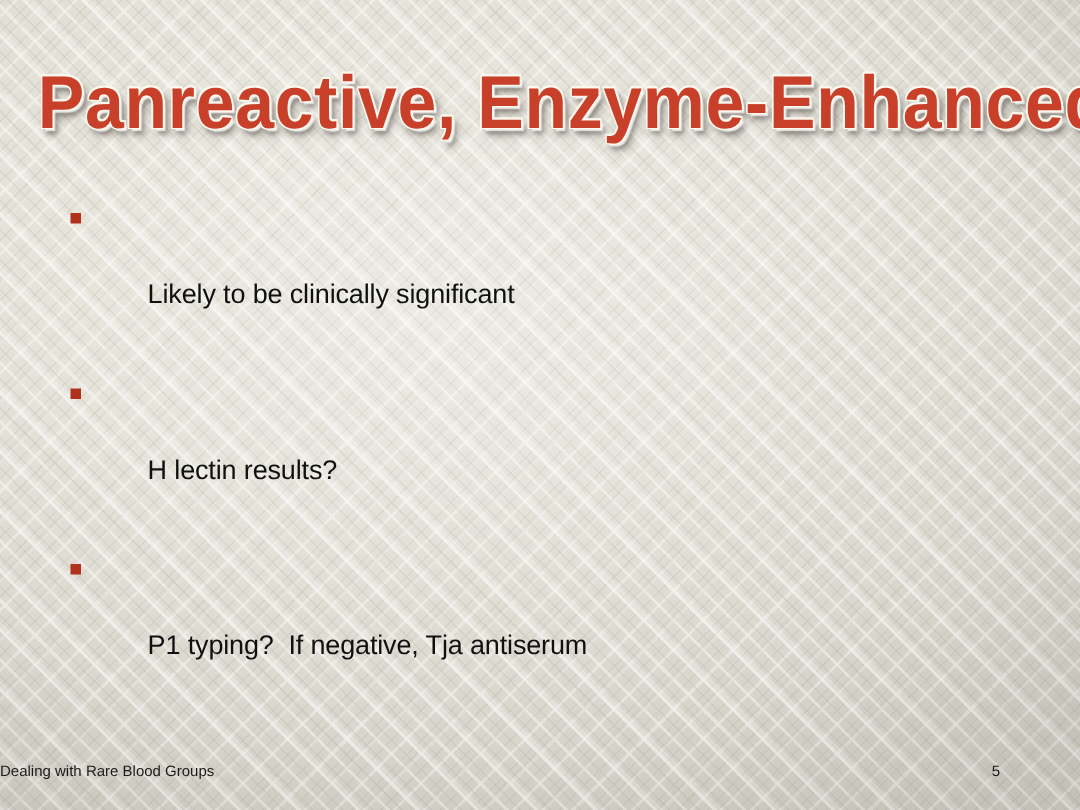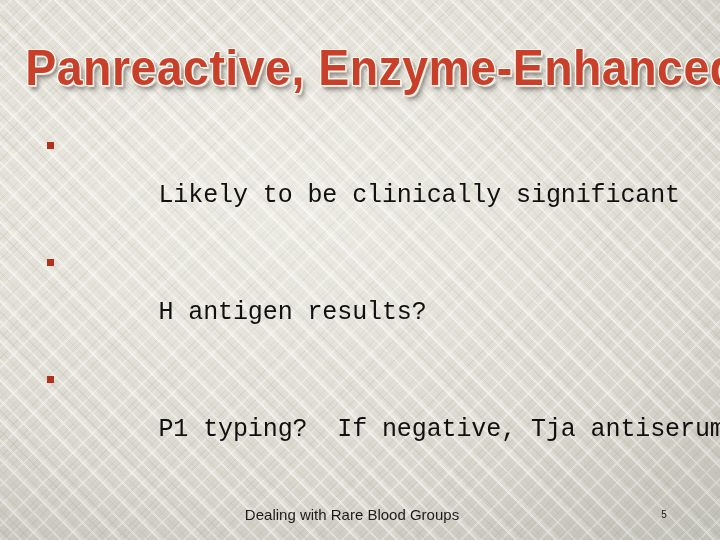--- a/index.html
+++ b/index.html
@@ -120,26 +120,25 @@
     width: 640px;
     margin: 0;
     padding: 0;
     list-style: none;
   }
 
   .bullet-item {
     position: relative;
     padding-left: 25px;
     margin: 0 0 13px 0;
-    font-size: 25px;
+    font-size: 18px;
     line-height: 26px;
     color: #101010;
     letter-spacing: -0.1px;
     white-space: pre;
-    font-family: Liberation Mono, monospace;
   }
 
   .bullet-item:last-child {
     margin-bottom: 0;
   }
 
   .bullet-marker {
     position: absolute;
     left: 3px;
     top: 11px;
@@ -148,22 +147,21 @@
     background: #b1321c;
     display: block;
   }
 
   
   .footer-text {
     position: absolute;
     left: 0;
     right: 16px;
     top: 508px;
-    text-align: center;
-    font-size: 15px;
+    font-size: 10px;
     line-height: 13px;
     color: #1a1a1a;
   }
 
   .slide-number {
     position: absolute;
     right: 44px;
     top: 508px;
     width: 24px;
     text-align: center;
@@ -184,21 +182,21 @@
 
   <div class="title">Panreactive, Enzyme-Enhanced</div>
 
   <ul class="body-list">
     <li class="bullet-item">
       <span class="bullet-marker"></span>
       <span>Likely to be clinically significant</span>
     </li>
     <li class="bullet-item">
       <span class="bullet-marker"></span>
-      <span>H antigen results?</span>
+      <span>H lectin results?</span>
     </li>
     <li class="bullet-item">
       <span class="bullet-marker"></span>
       <span>P1 typing?  If negative, Tja antiserum</span>
     </li>
   </ul>
 
   <div class="footer-text">Dealing with Rare Blood Groups</div>
 
   <div class="slide-number">5</div>

